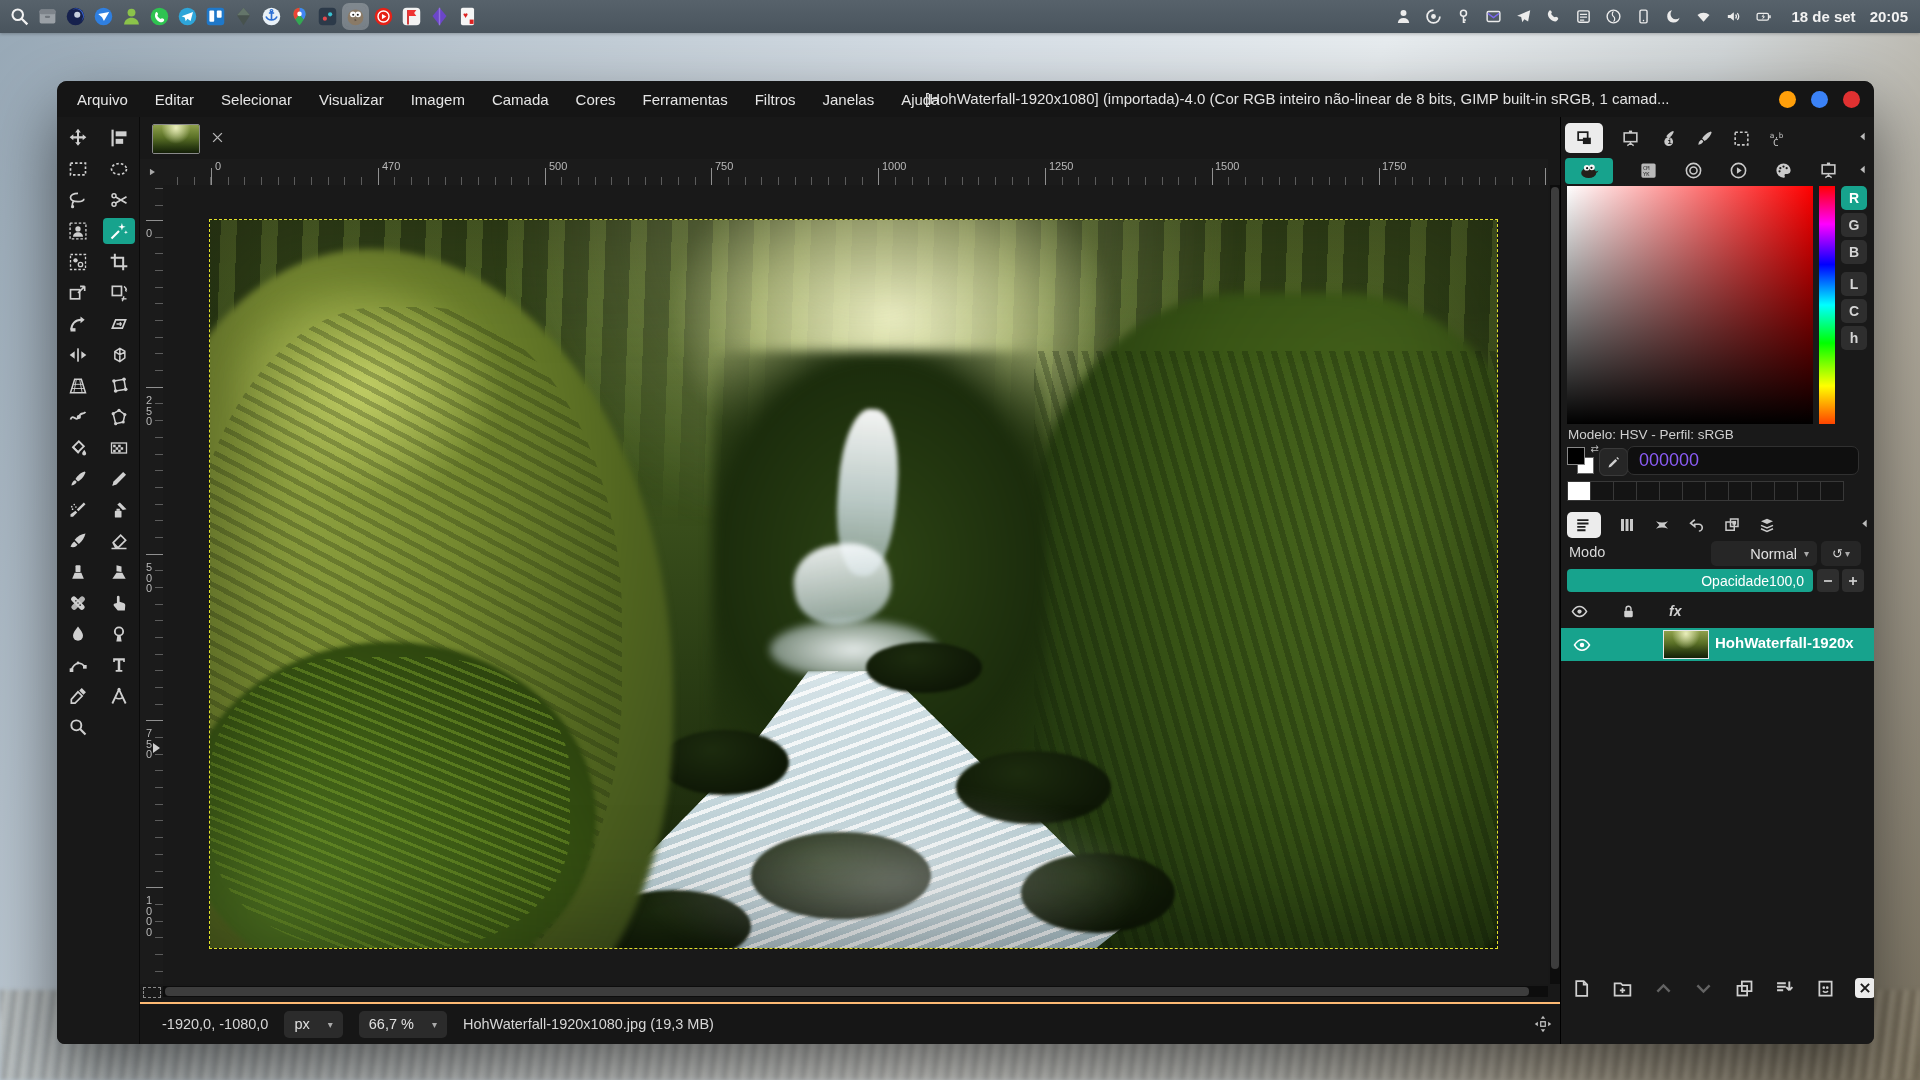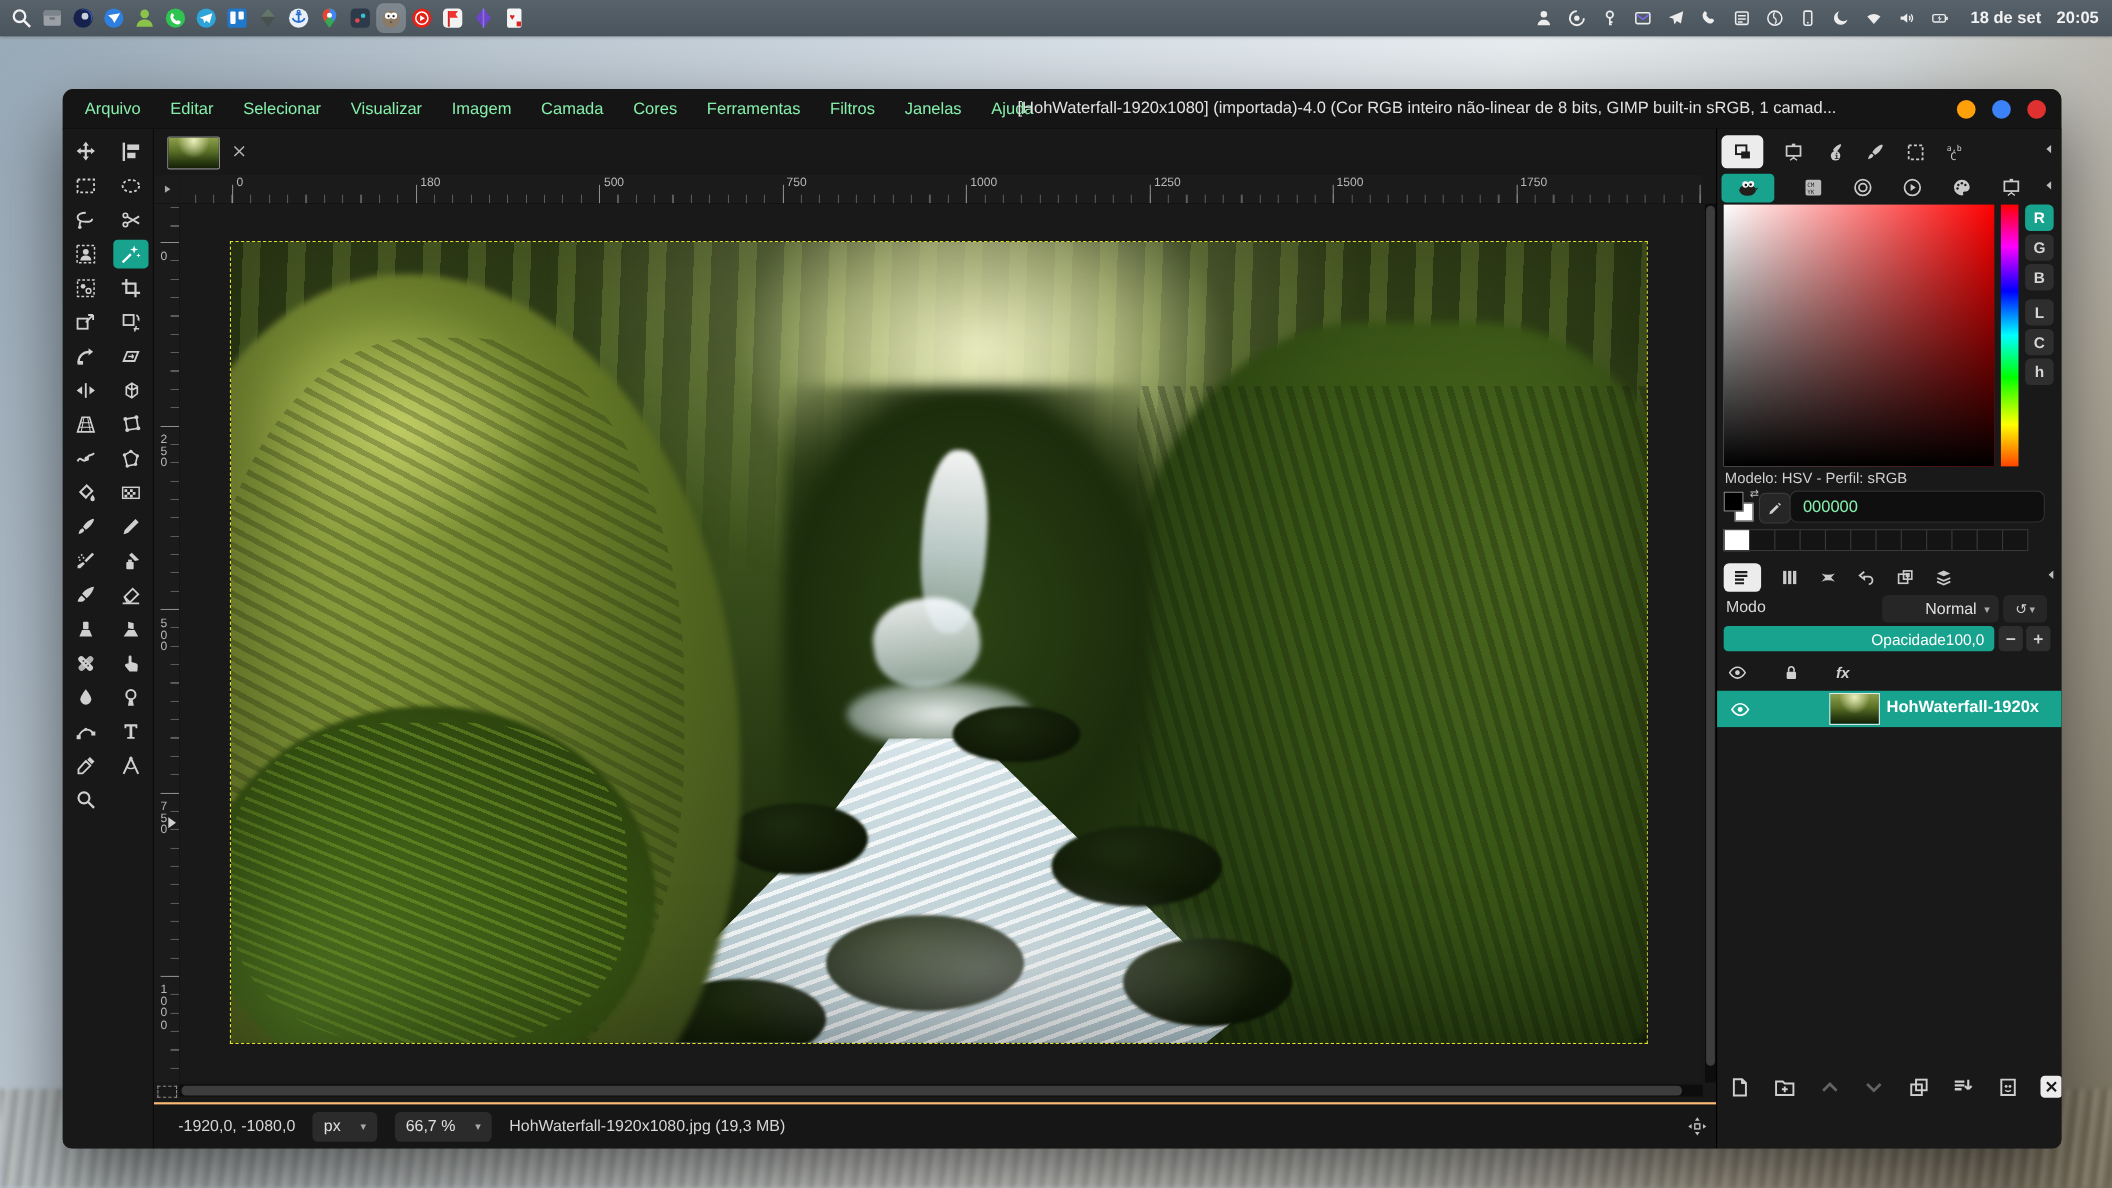--- a/index.html
+++ b/index.html
@@ -18,21 +18,21 @@
   .dockapp{width:21px;height:21px;border-radius:5px;display:flex;align-items:center;justify-content:center;position:relative;flex:0 0 auto;}
   .dockapp svg{width:21px;height:21px;}
   .dockapp.active{background:rgba(255,255,255,.25);box-shadow:0 0 0 3px rgba(255,255,255,.25);border-radius:4px;}
   .sico{width:17px;height:17px;color:#ececec;display:inline-flex;}
   .sico svg{width:100%;height:100%;}
   .clock{font-size:15px;font-weight:700;display:flex;gap:14px;margin-left:6px;text-align:right;}
   
   #win{position:absolute;left:57px;top:81px;width:1817px;height:963px;background:#1d1d1d;
     border-radius:10px 10px 8px 8px;box-shadow:0 28px 70px rgba(0,0,0,.55);overflow:hidden;color:#d8d8d8;}
   #titlebar{position:absolute;left:0;top:0;width:100%;height:36px;background:#151515;border-bottom:1px solid #000;}
-  #menus{position:absolute;left:20px;top:0;height:36px;display:flex;gap:27px;align-items:center;font-size:15px;color:#86efac;}
+  #menus{position:absolute;left:20px;top:0;height:36px;display:flex;gap:27px;align-items:center;font-size:15px;color:#e5e5e5;}
   #menus .mitem{cursor:default;}
   #wtitle{position:absolute;left:868px;top:0;width:900px;height:36px;line-height:36px;font-size:15px;color:#e2e2e2;
     white-space:nowrap;overflow:hidden;}
   #traffic{position:absolute;right:14px;top:10px;display:flex;gap:15px;}
   .tdot{width:17px;height:17px;border-radius:50%;}
   
   #toolbox{position:absolute;left:0;top:36px;width:83px;height:927px;background:#181818;border-right:1px solid #0a0a0a;
     display:grid;grid-template-columns:repeat(2,1fr);align-content:start;justify-items:center;row-gap:5px;padding-top:8px;box-sizing:border-box;}
   .tool{width:32px;height:26px;display:flex;align-items:center;justify-content:center;border-radius:4px;color:#cfcfcf;}
   .tool svg{width:20px;height:20px;}
@@ -137,21 +137,21 @@
   .chan.sel{background:#17a38d;color:#fff;}
   #modelbl{position:absolute;left:7px;top:310px;font-size:13.5px;color:#cfcfcf;}
   #fgbg{position:absolute;left:6px;top:330px;width:30px;height:30px;}
   #fgbg .bgc{position:absolute;left:10px;top:10px;width:15px;height:15px;background:#fff;border:1px solid #666;}
   #fgbg .fgc{position:absolute;left:0;top:0;width:16px;height:16px;background:#000;border:1px solid #888;}
   #fgbg .swap{position:absolute;right:-2px;top:-4px;font-size:10px;color:#bbb;}
   #editbtn{position:absolute;left:38px;top:331px;width:27px;height:26px;background:#262626;border:1px solid #3a3a3a;border-radius:6px;
     display:flex;align-items:center;justify-content:center;color:#d0d0d0;}
   #editbtn svg{width:15px;height:15px;}
   #hexfield{position:absolute;left:66px;top:329px;width:232px;height:29px;background:#0f0f0f;border:1px solid #303030;border-radius:7px;
-    color:#86efac;font-size:15px;display:flex;align-items:center;padding-left:11px;box-sizing:border-box;}
+    color:#8b5cf6;font-size:18px;display:flex;align-items:center;padding-left:11px;box-sizing:border-box;}
   #swatches{position:absolute;left:6px;top:364px;height:20px;display:flex;}
   .sw{width:24px;height:20px;border:1px solid #383838;background:#141414;box-sizing:border-box;margin-right:-1px;}
   .sw.white{background:#fff;}
   #ltabs{top:394px;height:28px;gap:17px;padding-left:6px;}
   .ltab{color:#c9c9c9;display:flex;align-items:center;justify-content:center;}
   .ltab svg{width:18px;height:18px;}
   .ltab.sel{background:#ececec;color:#1c1c1c;width:34px;height:26px;border-radius:5px;}
   #moderow{position:absolute;left:0;top:424px;width:100%;height:25px;font-size:14.5px;}
   #moderow .lbl{position:absolute;left:8px;top:3px;color:#d8d8d8;}
   #modebtn{position:absolute;left:150px;top:0;width:106px;height:25px;background:#262626;border-radius:5px;
@@ -687,21 +687,21 @@
               <path d="M5 5l14 14M19 5L5 19" stroke="currentColor" stroke-width="2.2"></path>
             </svg></span>
       </div>
       <div id="corner">
           <svg viewBox="0 0 24 24" fill="currentColor" xmlns="http://www.w3.org/2000/svg">
             <path d="M7 4l12 8-12 8z"></path>
           </svg>
         </div>
       <div id="hruler">
           <span class="hlab" style="left: 52px;">0</span>
-          <span class="hlab" style="left: 219px;">180</span>
+          <span class="hlab" style="left: 219px;">470</span>
           <span class="hlab" style="left: 386px;">500</span>
           <span class="hlab" style="left: 552px;">750</span>
           <span class="hlab" style="left: 719px;">1000</span>
           <span class="hlab" style="left: 886px;">1250</span>
           <span class="hlab" style="left: 1052px;">1500</span>
           <span class="hlab" style="left: 1219px;">1750</span>
         </div>
       <div id="vruler">
           <span id="vmark"></span>
           <span class="vlab" style="top: 43px;">0</span>

